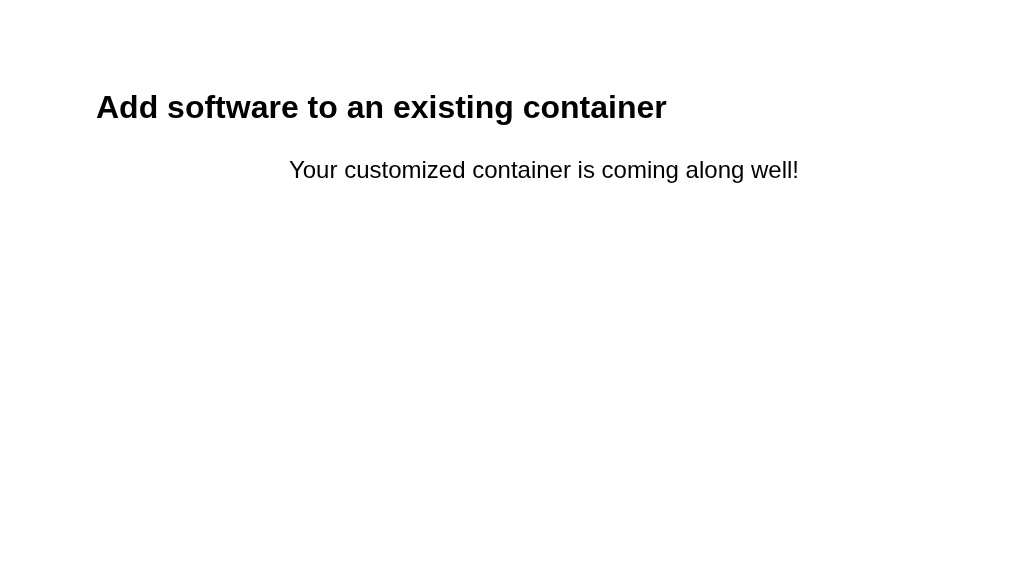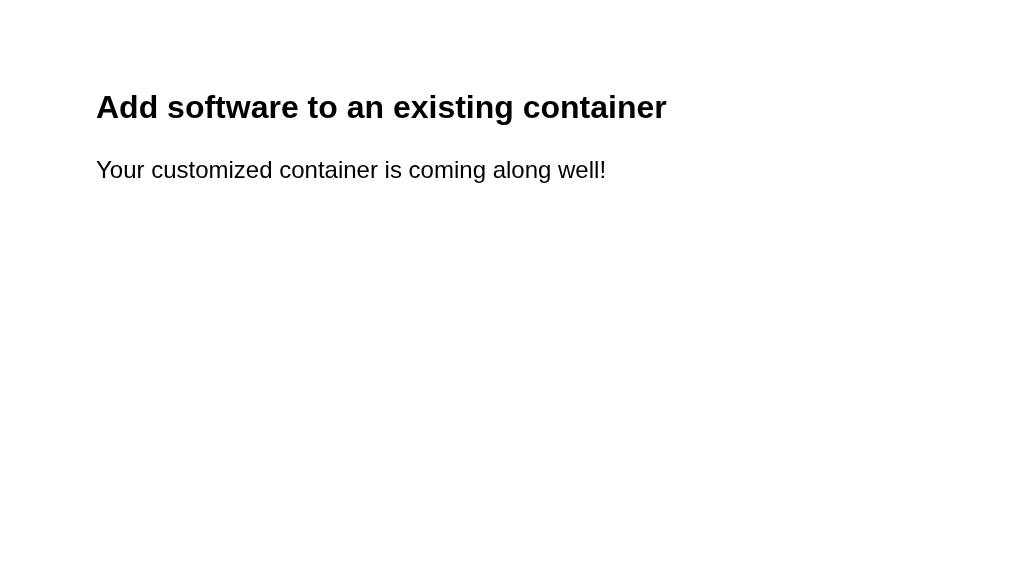--- a/index.html
+++ b/index.html
@@ -19,19 +19,20 @@
       font-weight: 700;
       color: #000000;
       margin-bottom: 28px;
       line-height: 1.2;
     }
     .body-text {
       font-size: 24px;
       font-weight: 400;
       color: #000000;
       line-height: 1.3;
+      text-align: center;
     }
   </style>
 </head>
 <body>
 
 <h1 class="heading">Add software to an existing container</h1>
 <p class="body-text">Your customized container is coming along well!</p>
 
 </body></html>

